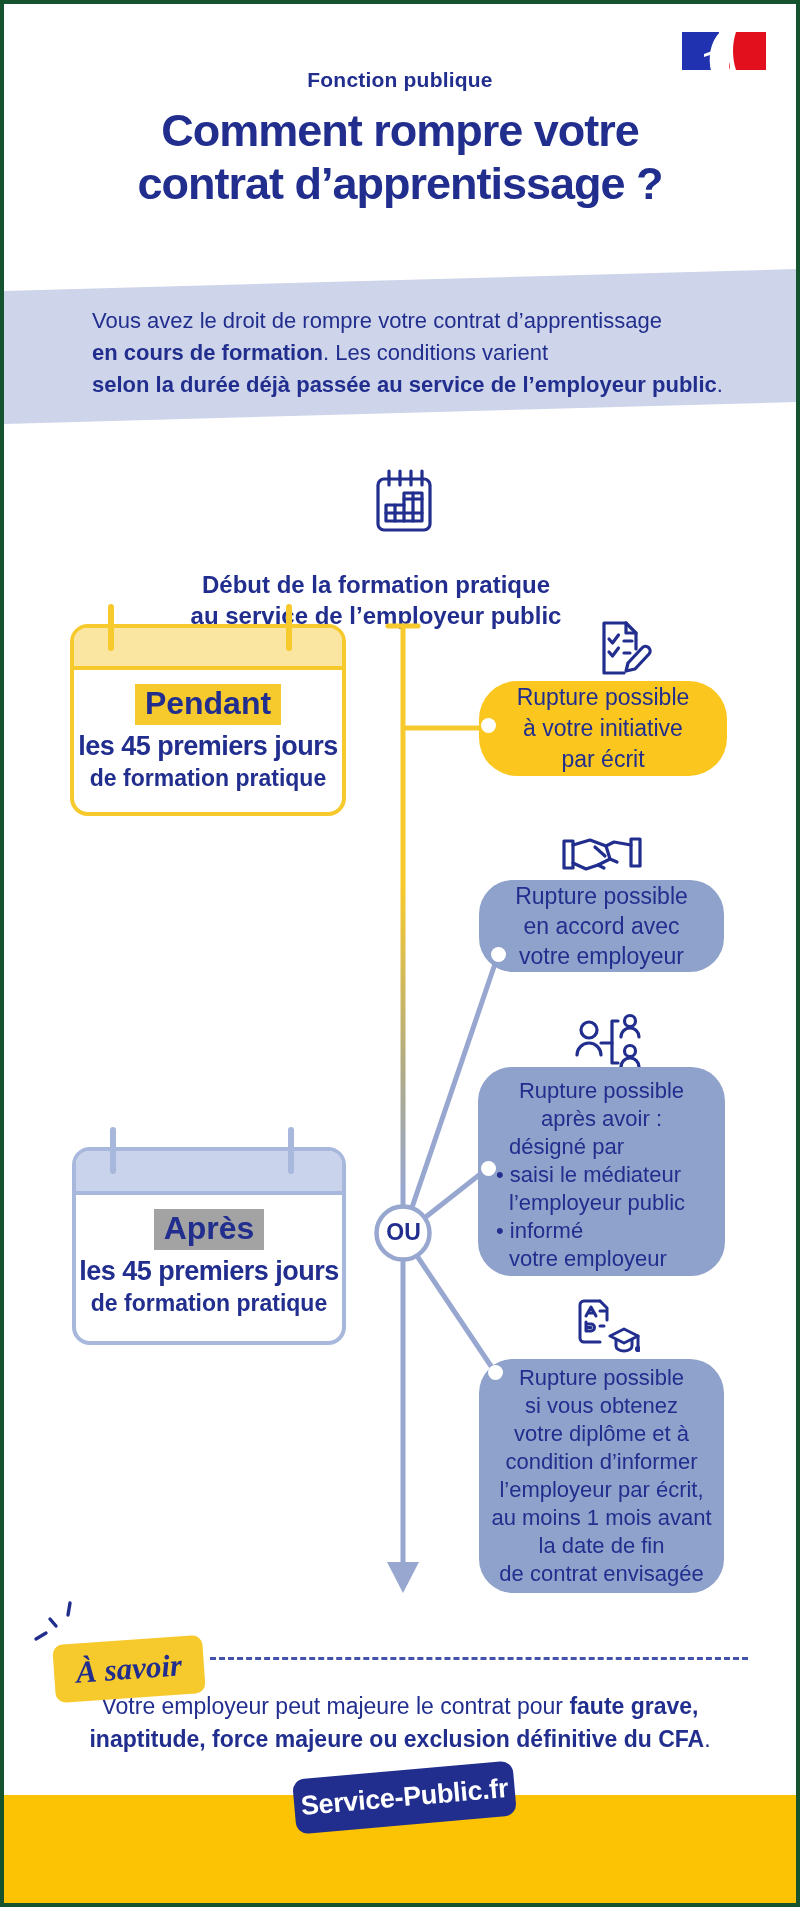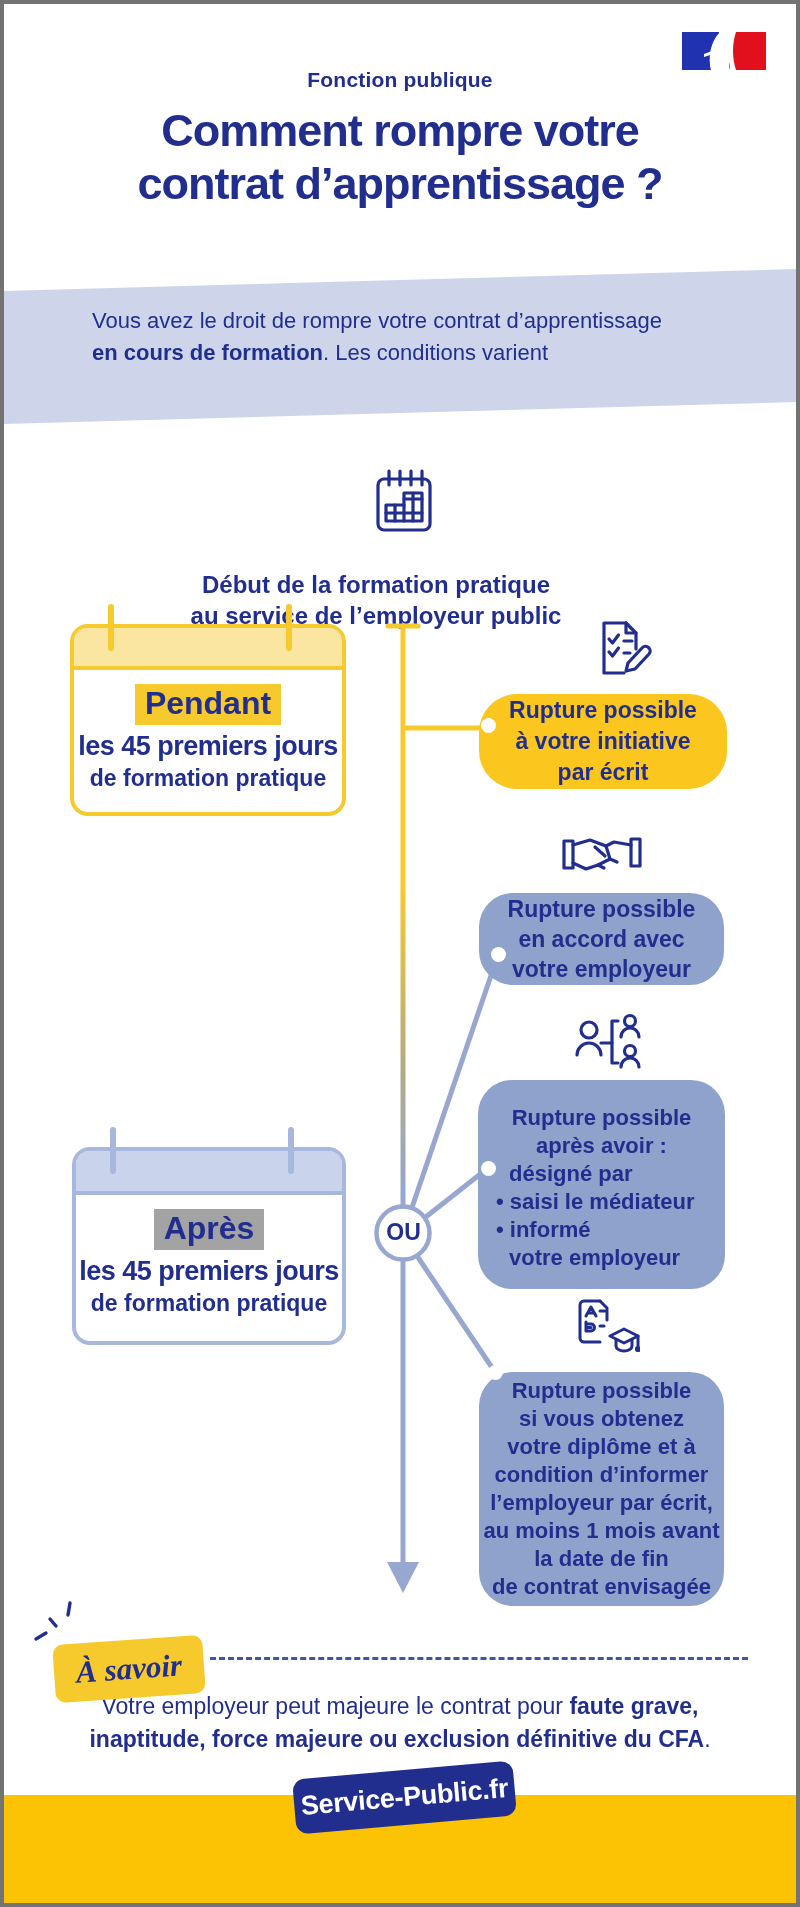--- a/index.html
+++ b/index.html
@@ -1,40 +1,40 @@
 <!DOCTYPE html>
 <html><head>
 <meta charset="utf-8">
 <style>
   html,body{margin:0;padding:0;background:#fff;}
   .page{
     position:relative;width:800px;height:1907px;box-sizing:border-box;
-    border:4px solid #737373;background:#fff;overflow:hidden;
+    border:4px solid #14532d;background:#fff;overflow:hidden;
     font-family:"Liberation Sans",sans-serif;color:#212e8e;
   }
   .abs{position:absolute;}
   .preline{white-space:pre-line;}
 
   
   .kicker{top:64px;left:0;width:100%;text-align:center;font-size:21px;font-weight:800;letter-spacing:.2px;}
   .title{top:100px;left:0;width:100%;text-align:center;font-size:45px;line-height:53px;font-weight:800;letter-spacing:-1px;}
 
   
   .banner{top:257px;left:0;width:100%;height:172px;background:#ced5ea;
     clip-path:polygon(0 30px,100% 8px,100% 141px,0 163px);}
   .banner-text{position:absolute;top:44px;left:88px;font-size:22px;line-height:32px;}
   .banner-text b{font-weight:800;margin-top:36px;}
 
   
   .start-label{top:565px;left:70px;width:604px;text-align:center;font-size:24px;line-height:31px;font-weight:800;}
 
   .connectors{position:absolute;top:0;left:0;z-index:1;pointer-events:none;}
   .icon{z-index:2;}
-  .bubble{z-index:2;display:flex;flex-direction:column;align-items:center;justify-content:center;
-    text-align:center;border-radius:34px;font-size:23px;line-height:30px;font-weight:700;margin-top:13px;}
+  .bubble{z-index:2;display:flex;flex-direction:column;justify-content:center;
+    text-align:center;border-radius:34px;font-size:23px;line-height:30px;font-weight:400;}
   .bubble.blue{background:#8fa2cb;}
   .bubble.gold{background:#fbc71f;border-radius:38px;line-height:31px;}
   .dot{position:absolute;width:15px;height:15px;border-radius:50%;background:#fff;z-index:3;}
 
   
   .card{position:absolute;z-index:2;background:#fff;border-radius:18px;text-align:center;}
   .card.yellow{border:4px solid #f6c92c;}
   .card.blue{border:4px solid #a7b8dc;}
   .card-head{height:38px;border-radius:13px 13px 0 0;}
   .card.yellow .card-head{background:#fae5a1;border-bottom:4px solid #f6c92c;}
@@ -106,20 +106,21 @@
     <path d="M22 22 l8 -3 l-2 4 l-6 2 Z" fill="#fff"></path>
   </svg>
   <div class="abs kicker">Fonction publique</div>
   <div class="abs title preline">Comment rompre votre
 contrat d’apprentissage ?</div>
 
   <div class="abs banner">
     <div class="banner-text">
       <div><span>Vous avez le droit de rompre votre contrat d’apprentissage</span></div>
       <div><b>en cours de formation</b><span>. Les conditions varient</span></div>
+      <div><b>selon la durée déjà passée au service de l’employeur public</b><span>.</span></div>
     </div>
   </div>
 
   <svg class="abs icon" style="top:464px;left:370px;" width="60" height="66" viewBox="0 0 60 66">
     <g fill="none" stroke="#212e8e" stroke-width="3.2" stroke-linecap="round" stroke-linejoin="round">
       <rect x="4" y="11" width="52" height="51" rx="6"></rect>
       <path d="M15 3 V17 M26 3 V17 M37 3 V17 M48 3 V17"></path>
       <path d="M12 37 H30 V25 H48 V53 H12 Z"></path>
       <path d="M21 37 V53 M30 37 V53 M39 25 V53 M12 45 H48 M30 31 H48"></path>
     </g>
@@ -185,20 +186,21 @@
       <circle cx="56" cy="38" r="5.5"></circle>
       <path d="M47 54 a9 9 0 0 1 18 0"></path>
     </g>
   </svg>
   <div class="abs bubble blue" style="top:1063px;left:474px;width:247px;height:209px;">
     <div class="lines">
         <div class="ln c">Rupture possible</div>
         <div class="ln c">après avoir :</div>
         <div class="ln i">désigné par</div>
         <div class="ln b">• saisi le médiateur</div>
+        <div class="ln i">l’employeur public</div>
         <div class="ln b">• informé</div>
         <div class="ln i">votre employeur</div>
       </div>
   </div>
   <div class="dot" style="top:1157px;left:477px;"></div>
 
   <div class="abs ou-label">OU</div>
 
   <div class="abs pin blue" style="top:1123px;left:106px;"></div>
   <div class="abs pin blue" style="top:1123px;left:284px;"></div>

